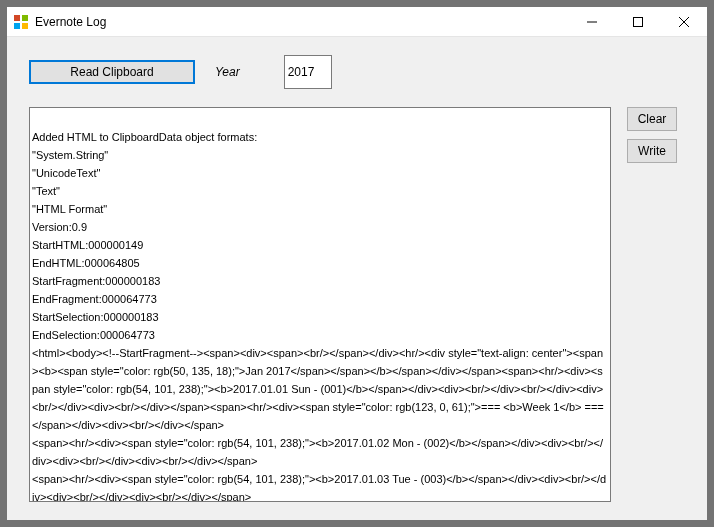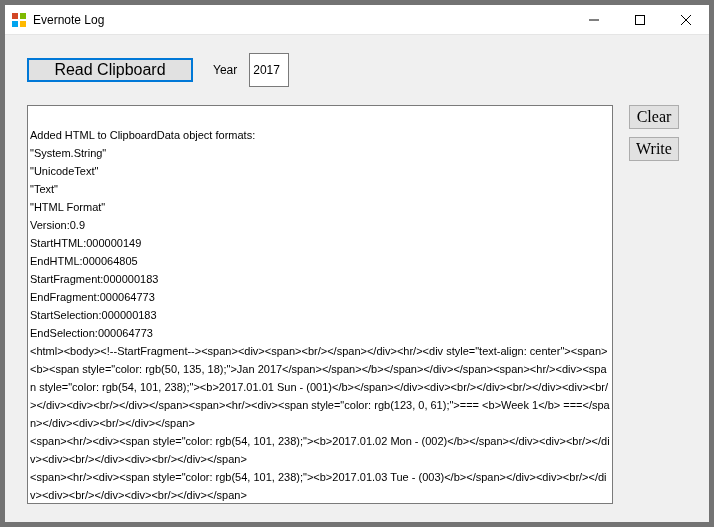--- a/index.html
+++ b/index.html
@@ -5,21 +5,21 @@
   html, body {
     margin: 0;
     padding: 0;
     font-family: "Segoe UI", Tahoma, sans-serif;
     background: #fff;
   }
   .window {
     width: 714px;
     height: 527px;
     box-sizing: border-box;
-    border: 5px solid #737373;
+    border: 7px solid #737373;
     background: #fff;
     display: flex;
     flex-direction: column;
   }
   .titlebar {
     height: 30px;
     background: #fff;
     border-bottom: 1px solid #e5e5e5;
     display: flex;
     align-items: center;
@@ -65,21 +65,21 @@
   }
 
   .toolbar-row {
     display: flex;
     align-items: center;
     gap: 12px;
     margin-bottom: 18px;
   }
   .btn {
     height: 24px;
-    font-size: 16px;
+    font-size: 12px;
     font-family: "Segoe UI", Tahoma, sans-serif;
     background: #e1e1e1;
     border: 1px solid #adadad;
     color: #000;
     padding: 0 24px;
     display: inline-flex;
     align-items: center;
     justify-content: center;
     box-sizing: border-box;
   }
@@ -87,30 +87,32 @@
     border: 2px solid #0078d7;
     background: #e1e1e1;
   }
   #btn-read { width: 166px; }
   #btn-write { width: 166px; }
 
   .year-label {
     font-size: 12px;
     color: #000;
     margin-left: 8px;
+    font-style: italic;
   }
   .year-input {
-    width: 40px;
+    width: 48px;
     height: 20px;
     font-size: 12px;
     border: 1px solid #7a7a7a;
     background: #fff;
     padding: 16px 3px;
     box-sizing: border-box;
     font-family: "Segoe UI", Tahoma, sans-serif;
+    margin-left: 32px;
   }
 
   .main-row {
     flex: 1 1 auto;
     display: flex;
     gap: 16px;
     min-height: 0;
   }
 
   .textarea-wrap {
@@ -137,21 +139,20 @@
 
   .side-col {
     width: 62px;
     display: flex;
     flex-direction: column;
     gap: 8px;
   }
   .side-col .btn {
     width: 40px;
     height: 24px;
-    font-family: Liberation Serif, serif;
   }
 </style>
 </head>
 <body>
 
 <div class="window">
 
   <div class="titlebar">
     <span class="app-icon">
       <svg width="16" height="16" viewBox="0 0 16 16">

